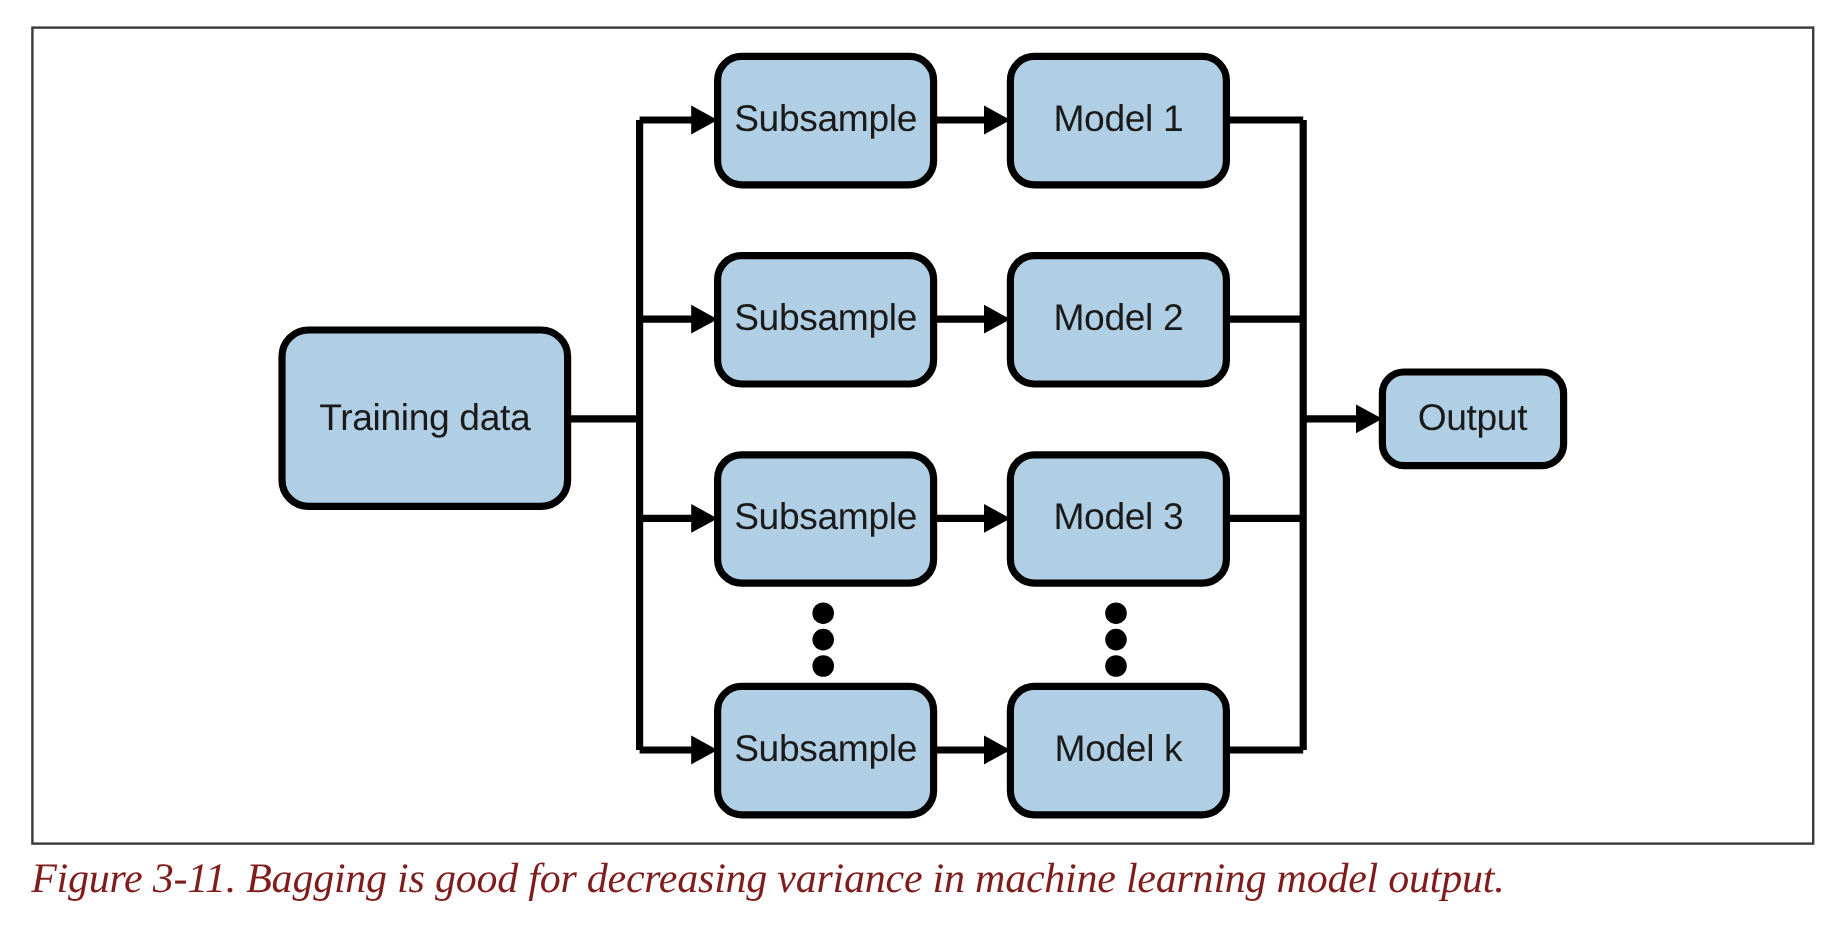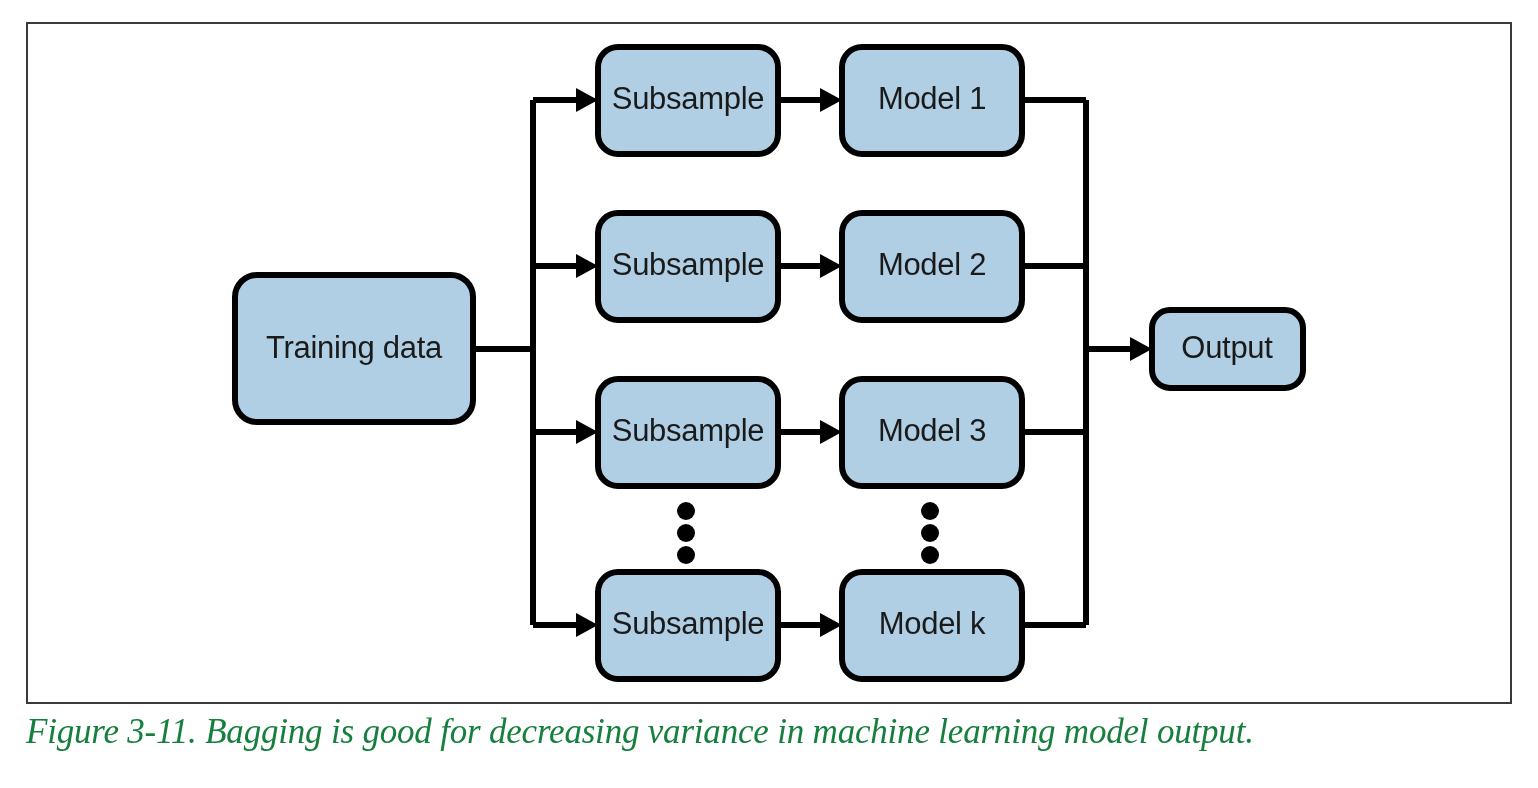--- a/index.html
+++ b/index.html
@@ -64,21 +64,21 @@
     fill: #000000;
   }
   .figure-caption {
     position: absolute;
     left: 26px;
     top: 712px;
     width: 1486px;
     font-family: "Liberation Serif", serif;
     font-style: italic;
     font-size: 35px;
-    color: #15803d;
+    color: #7f1d1d;
     white-space: nowrap;
     letter-spacing: -0.2px;
   }
 </style>
 </head>
 <body>
 
 <div id="figure-root">
 
   <div class="figure-frame"></div>

